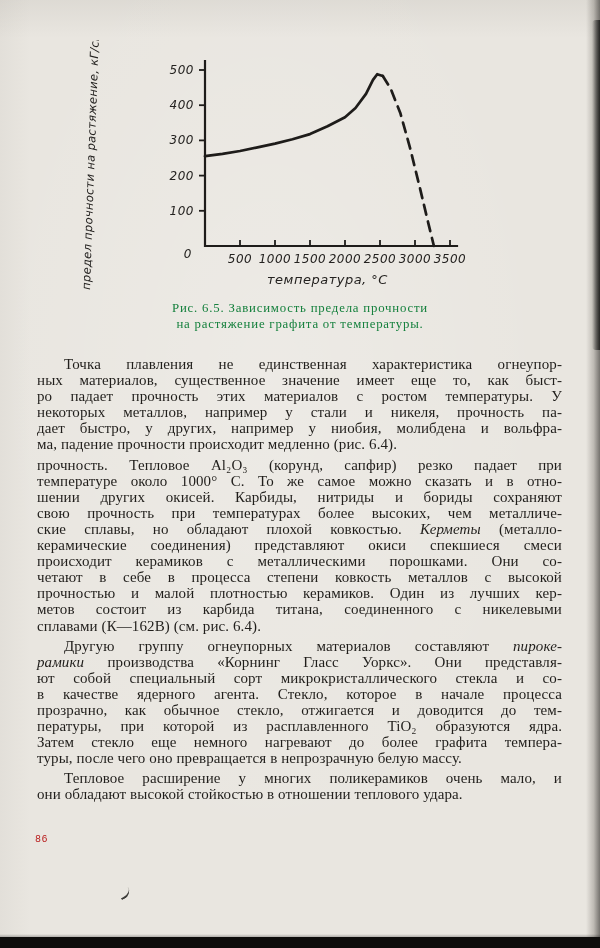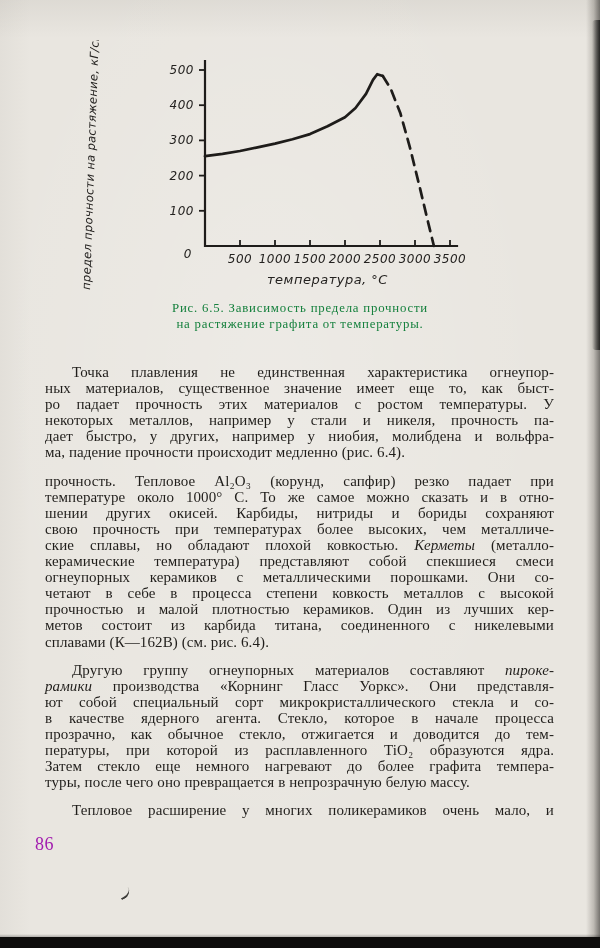--- a/index.html
+++ b/index.html
@@ -46,29 +46,30 @@
     position:absolute;top:301px;left:33px;width:534px;
     text-align:center;font-size:12.8px;line-height:15.5px;
     letter-spacing:0.8px;color:#15803d;
   }
 
   #body-text{
     position:absolute;top:352px;left:33px;width:533px;
     font-size:15px;line-height:16.1px;letter-spacing:0.1px;
     color:#201e1b;
   }
-  .para{margin:12px;}
+  .para{margin:4px;}
   .tline{text-align:justify;text-align-last:justify;}
   .tline.first{text-indent:27px;}
   .tline.plast{text-align-last:left;}
   .it{font-style:italic;}
 
   #page-number{
-    position:absolute;left:35px;top:834px;font-size:18px;color:#a21caf;
+    position:absolute;left:35px;top:834px;font-size:10px;color:#b91c1c;
     letter-spacing:0.5px;
+    font-family:Liberation Mono, monospace;
   }
   #pen-mark{
     position:absolute;left:119px;top:889px;width:12px;height:7px;
     border-bottom:2.5px solid #2b2a28;border-radius:0 0 10px 0;
     transform:rotate(-28deg);opacity:0.9;
   }
 </style>
 </head>
 <body>
 
@@ -122,39 +123,40 @@
       <div class="tline"><span>некоторых металлов, например у стали и никеля, прочность па-</span></div>
       <div class="tline"><span>дает быстро, у других, например у ниобия, молибдена и вольфра-</span></div>
       <div class="tline plast"><span>ма, падение прочности происходит медленно (рис. 6.4).</span></div>
     </div>
     <div class="para">
       <div class="tline"><span>прочность. Тепловое Al₂O₃ (корунд, сапфир) резко падает при</span></div>
       <div class="tline"><span>температуре около 1000° С. То же самое можно сказать и в отно-</span></div>
       <div class="tline"><span>шении других окисей. Карбиды, нитриды и бориды сохраняют</span></div>
       <div class="tline"><span>свою прочность при температурах более высоких, чем металличе-</span></div>
       <div class="tline"><span>ские сплавы, но обладают плохой ковкостью. </span><span class="it">Керметы</span><span> (металло-</span></div>
-      <div class="tline"><span>керамические температура) представляют собой спекшиеся смеси</span></div>
-      <div class="tline"><span>огнеупорных керамиков с металлическими порошками. Они со-</span></div>
+      <div class="tline"><span>керамические соединения) представляют окиси спекшиеся смеси</span></div>
+      <div class="tline"><span>происходит керамиков с металлическими порошками. Они со-</span></div>
       <div class="tline"><span>четают в себе в процесса степени ковкость металлов с высокой</span></div>
       <div class="tline"><span>прочностью и малой плотностью керамиков. Один из лучших кер-</span></div>
       <div class="tline"><span>метов состоит из карбида титана, соединенного с никелевыми</span></div>
       <div class="tline plast"><span>сплавами (К—162В) (см. рис. 6.4).</span></div>
     </div>
     <div class="para">
       <div class="tline first"><span>Другую группу огнеупорных материалов составляют </span><span class="it">пироке-</span></div>
       <div class="tline"><span class="it">рамики</span><span> производства «Корнинг Гласс Уоркс». Они представля-</span></div>
       <div class="tline"><span>ют собой специальный сорт микрокристаллического стекла и со-</span></div>
       <div class="tline"><span>в качестве ядерного агента. Стекло, которое в начале процесса</span></div>
       <div class="tline"><span>прозрачно, как обычное стекло, отжигается и доводится до тем-</span></div>
       <div class="tline"><span>пературы, при которой из расплавленного TiO₂ образуются ядра.</span></div>
       <div class="tline"><span>Затем стекло еще немного нагревают до более графита темпера-</span></div>
       <div class="tline plast"><span>туры, после чего оно превращается в непрозрачную белую массу.</span></div>
     </div>
     <div class="para">
       <div class="tline first"><span>Тепловое расширение у многих поликерамиков очень мало, и</span></div>
+      <div class="tline plast"><span>они обладают высокой стойкостью в отношении теплового удара.</span></div>
     </div>
   </div>
 
 <div id="page-number">86</div>
 
 <div id="pen-mark"></div>
 
 <div id="right-shadow"></div>
 <div id="right-shadow-top"></div>
 <div id="bottom-bar-soft"></div>

